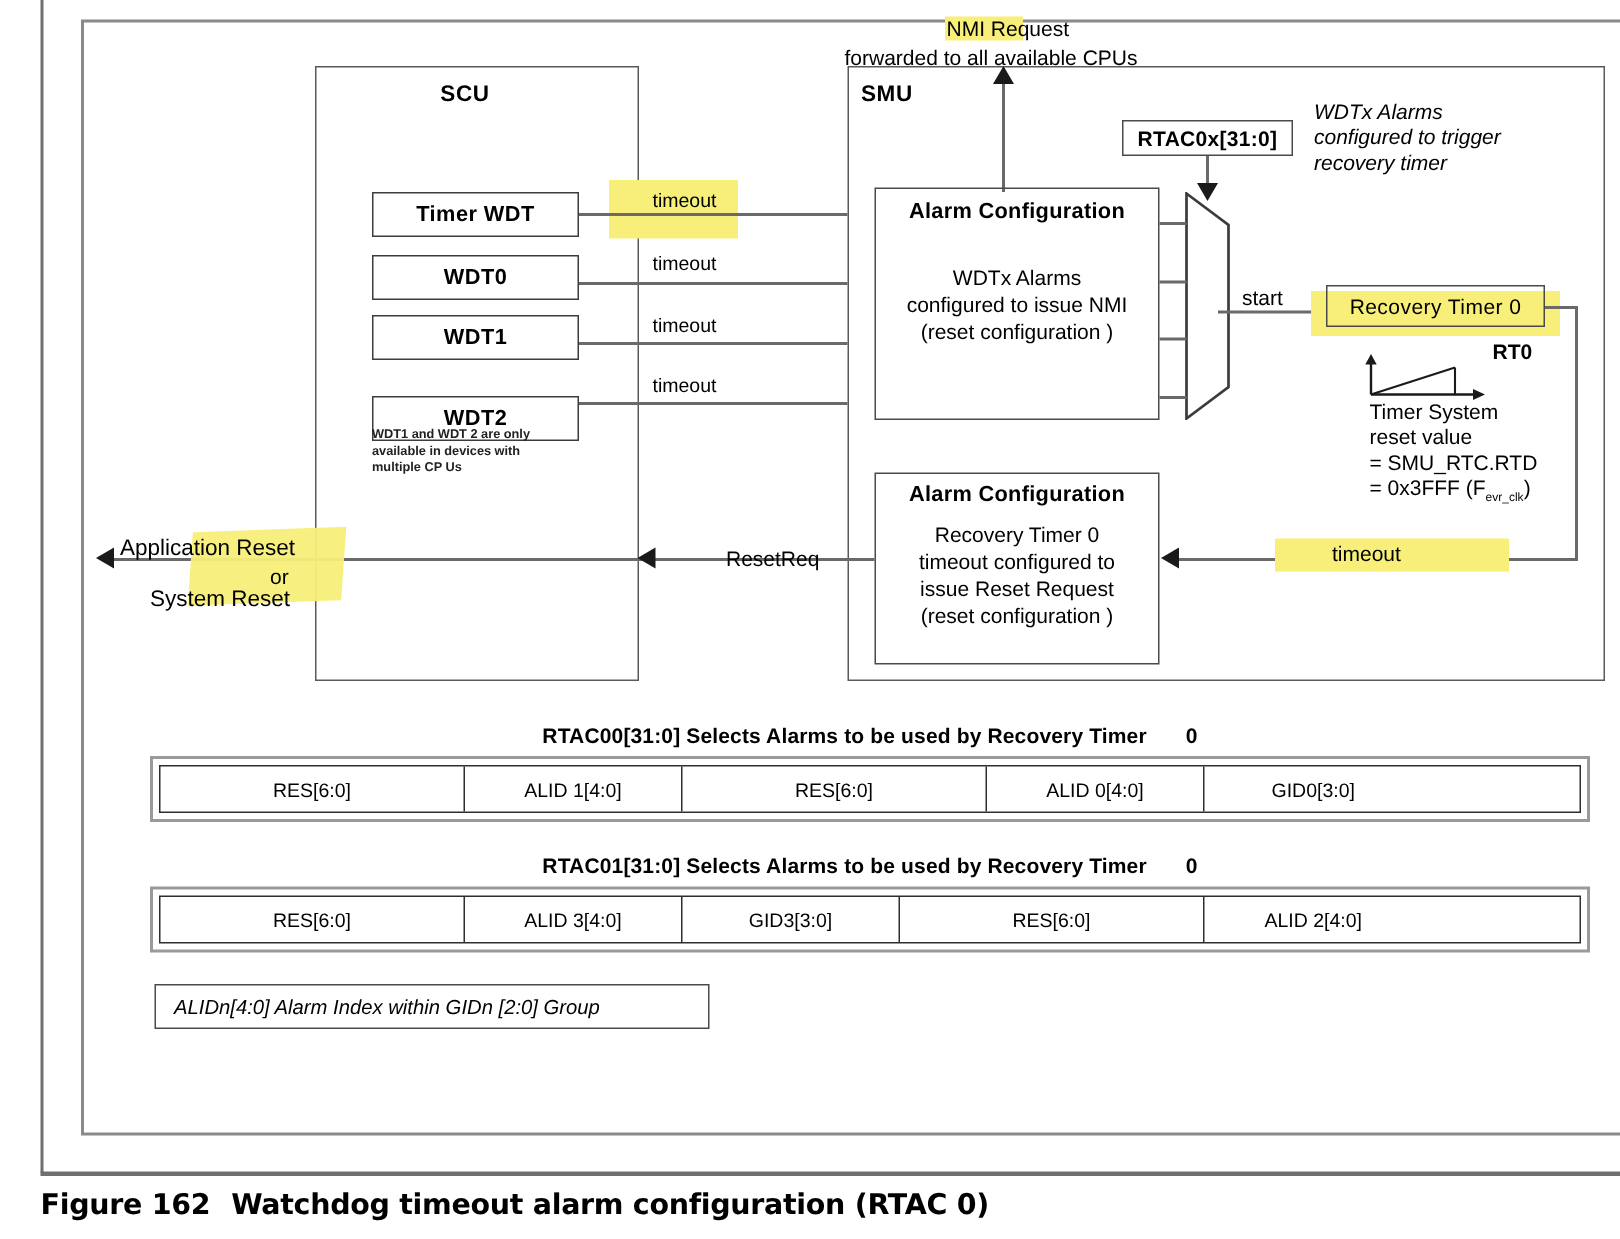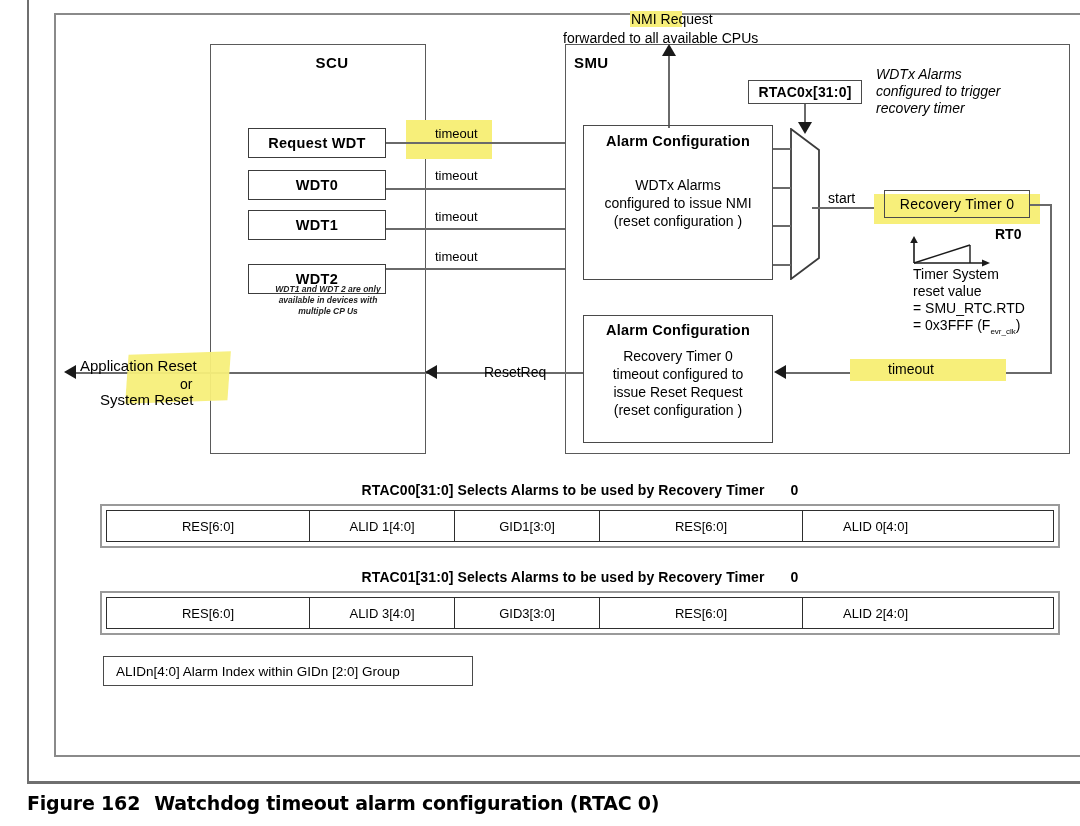--- a/index.html
+++ b/index.html
@@ -19,21 +19,21 @@
   
   .boxline{border:1.6px solid #4a4a4a;box-sizing:border-box;background:transparent;}
   .unit-box{border:1.8px solid #5a5a5a;box-sizing:border-box;background:#fff;}
   .unit-title{position:absolute;font-weight:bold;font-size:15px;letter-spacing:0.4px;}
   .blk{border:1.6px solid #3c3c3c;box-sizing:border-box;background:#fff;
        display:flex;align-items:center;justify-content:center;font-weight:bold;font-size:14.5px;letter-spacing:0.3px;}
   .hline{height:1.6px;background:#6a6a6a;}
   .vline{width:1.6px;background:#6a6a6a;}
   .lbl{font-size:13px;white-space:nowrap;}
   .italic-note{font-style:italic;font-size:14px;line-height:17px;white-space:pre-line;}
-  .tiny-note{font-style:italic;font-weight:bold;font-size:8.5px;line-height:11px;white-space:pre-line;color:#222;text-align:center;}
+  .tiny-note{font-weight:bold;font-size:8.5px;line-height:11px;white-space:pre-line;color:#222;}
   .hl{background:#f7ef7a;}
 
   
   .ar-r{width:0;height:0;border-top:7px solid transparent;border-bottom:7px solid transparent;border-left:12px solid #1a1a1a;}
   .ar-l{width:0;height:0;border-top:7px solid transparent;border-bottom:7px solid transparent;border-right:12px solid #1a1a1a;}
   .ar-u{width:0;height:0;border-left:7px solid transparent;border-right:7px solid transparent;border-bottom:12px solid #1a1a1a;}
   .ar-d{width:0;height:0;border-left:7px solid transparent;border-right:7px solid transparent;border-top:12px solid #1a1a1a;}
   .ar-r-sm{width:0;height:0;border-top:6px solid transparent;border-bottom:6px solid transparent;border-left:10px solid #1a1a1a;}
 
   
@@ -56,24 +56,24 @@
   .ramp svg{display:block;}
   sub{font-size:8px;}
 </style>
 </head>
 <body>
 
 <div class="abs" id="page-margin-rule"></div>
 <div class="abs" id="figure-frame"></div>
 
 <div class="abs unit-box" id="scu-box" style="left:210px;top:44px;width:216px;height:410px;"></div>
-<div class="abs unit-title" style="left:224px;top:54px;width:216px;text-align:center;">SCU</div>
+<div class="abs unit-title" style="left:202px;top:54px;width:216px;text-align:center;">SCU</div>
 
 <div class="abs blk" style="left:248px;top:128px;width:138px;height:30px;">
-  <span>Request WDT</span>
+  <span>Timer WDT</span>
 </div>
 <div class="abs hl" style="left:406px;top:120px;width:86px;height:39px;"></div>
 <div class="abs hline" style="left:386px;top:142px;width:193px;"></div>
 <div class="abs ar-r" style="left:578px;top:135px;"></div>
 <div class="abs lbl" style="left:435px;top:126px;">timeout</div>
 
 <div class="abs blk" style="left:248px;top:170px;width:138px;height:30px;">
   <span>WDT0</span>
 </div>
 <div class="abs hline" style="left:386px;top:188px;width:193px;"></div>
@@ -189,40 +189,40 @@
 <div class="abs lbl" style="left:100px;top:391px;font-size:15px;">System Reset</div>
 
 <div class="abs reg-caption" style="left:100px;top:482px;width:960px;">
   <span>RTAC00[31:0] Selects Alarms to be used by Recovery Timer</span>
   <span style="display:inline-block;width:22px;"></span><span>0</span>
 </div>
 <div class="abs reg-outer" style="left:100px;top:504px;width:960px;height:44px;">
   <div class="reg-row">
     <div class="reg-cell" style="width:203px;">RES[6:0]</div>
     <div class="reg-cell" style="width:145px;">ALID 1[4:0]</div>
-    <div class="reg-cell" style="width:145px;">GID1[3:0]</div>
     <div class="reg-cell" style="width:203px;">RES[6:0]</div>
     <div class="reg-cell" style="width:145px;">ALID 0[4:0]</div>
+    <div class="reg-cell" style="width:145px;">GID0[3:0]</div>
   </div>
 </div>
 
 <div class="abs reg-caption" style="left:100px;top:569px;width:960px;">
   <span>RTAC01[31:0] Selects Alarms to be used by Recovery Timer</span>
   <span style="display:inline-block;width:22px;"></span><span>0</span>
 </div>
 <div class="abs reg-outer" style="left:100px;top:591px;width:960px;height:44px;">
   <div class="reg-row">
     <div class="reg-cell" style="width:203px;">RES[6:0]</div>
     <div class="reg-cell" style="width:145px;">ALID 3[4:0]</div>
     <div class="reg-cell" style="width:145px;">GID3[3:0]</div>
     <div class="reg-cell" style="width:203px;">RES[6:0]</div>
     <div class="reg-cell" style="width:145px;">ALID 2[4:0]</div>
   </div>
 </div>
 
-<div class="abs legend-box" style="left:103px;top:656px;width:370px;height:30px;">
+<div class="abs legend-box" style="left:103px;top:656px;width:370px;height:30px;font-style:italic;">
   <span>ALIDn[4:0] Alarm Index within GIDn [2:0] Group</span>
 </div>
 
 <div class="abs" id="caption-rule"></div>
 <div class="abs" id="figure-caption">
   <span class="capnum">Figure 162</span><span>Watchdog timeout alarm configuration (RTAC 0)</span>
 </div>
 
 </body></html>

